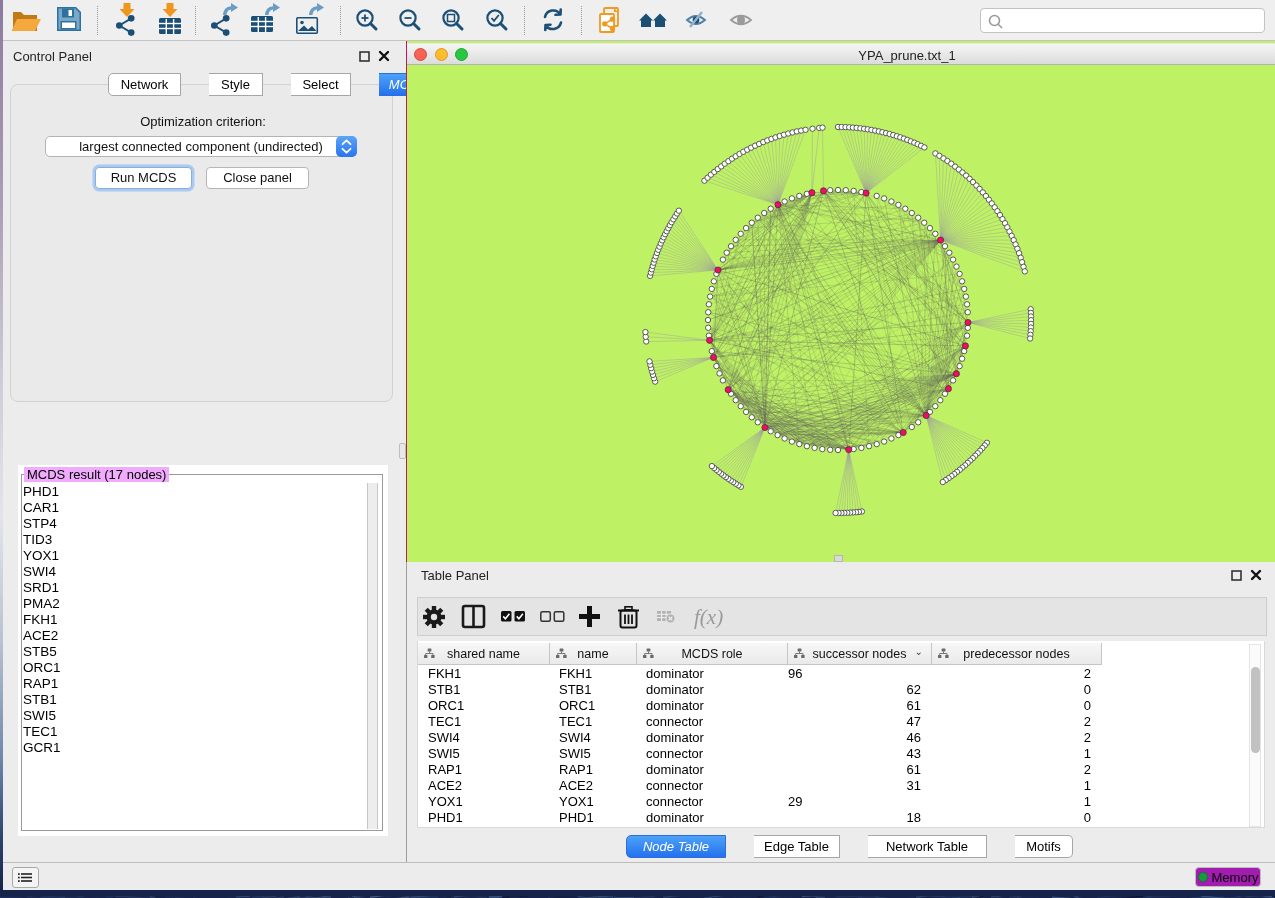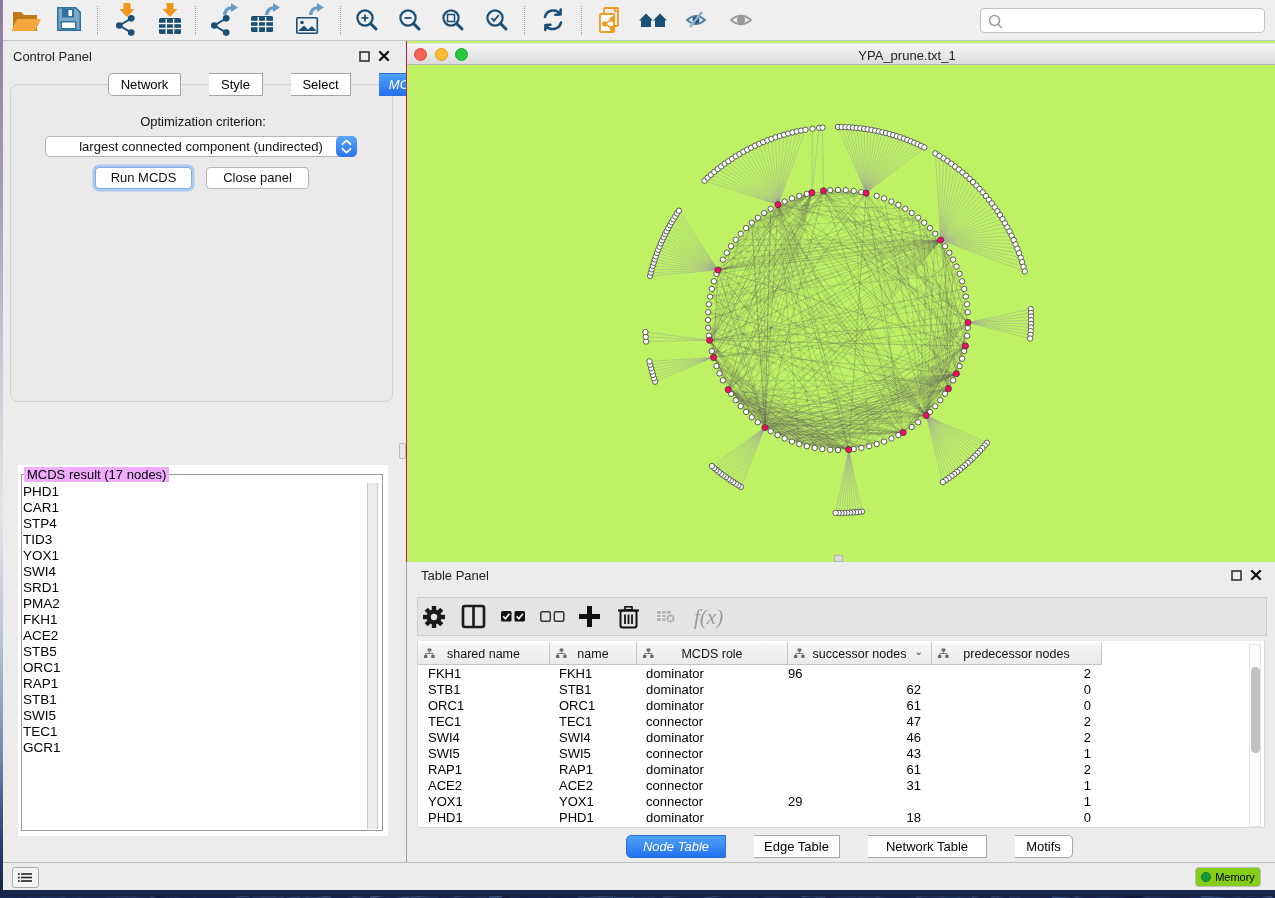--- a/index.html
+++ b/index.html
@@ -55,21 +55,21 @@
 #tp-header .hc { border-right:1px solid #c6c6c6; border-bottom:1px solid #c6c6c6; position:relative; display:flex; align-items:center; justify-content:center; }
 .hic { position:absolute; left:6px; top:5px; }
 #tp-rows { position:absolute; left:0; top:25px; font-size:13px; color:#000; }
 .tr { display:flex; height:16px; line-height:16px; }
 .td { overflow:hidden; white-space:nowrap; }
 #tp-vsb { position:absolute; right:14px; top:82px; width:12px; height:183px; background:#fbfbfb; border:1px solid #e4e4e4; }
 #tp-vsb .thumb { position:absolute; left:1px; width:9px; border-radius:6px; background:#c1c1c1; }
 #tp-tabs { position:absolute; left:-6px; width:869px; top:273px; display:flex; justify-content:center; }
 #statusbar { left:3px; top:862px; width:1272px; height:28px; background:#ececec; border-top:1px solid #bdbdbd; }
 #sb-btn { position:absolute; left:9px; top:4px; width:27px; height:21px; background:#f4f4f4; border:1px solid #a9a9a9; border-radius:3px; }
-#memorybtn { position:absolute; right:14px; top:4px; width:66px; height:20px; background:#84cc16; border:1px solid #bdbdbd; border-radius:4px; font-size:11px; color:#000; display:flex; align-items:center; justify-content:center; gap:4px; }
+#memorybtn { position:absolute; right:14px; top:4px; width:66px; height:20px; background:#a21caf; border:1px solid #bdbdbd; border-radius:4px; font-size:13px; color:#000; display:flex; align-items:center; justify-content:center; gap:4px; }
 #memorybtn .dot { width:10px; height:10px; border-radius:50%; background:#169a3e; border:1px solid #0d7a2e; }
 </style>
 </head>
 <body>
 <div class="abs" id="wall-left"></div>
 <div class="abs" id="wall-bottom"><svg width="1275" height="8">
       <rect width="1275" height="8" fill="#18234d"></rect>
 <rect x="509" y="0.8" width="11" height="1.4" fill="#405a8a" opacity="0.40" transform="rotate(-5 509 0.8)"></rect>
 <rect x="927" y="3.8" width="30" height="1.4" fill="#243a6a" opacity="0.62" transform="rotate(-8 927 3.8)"></rect>
 <rect x="532" y="4.5" width="13" height="1.4" fill="#1b2b55" opacity="0.80" transform="rotate(8 532 4.5)"></rect>

